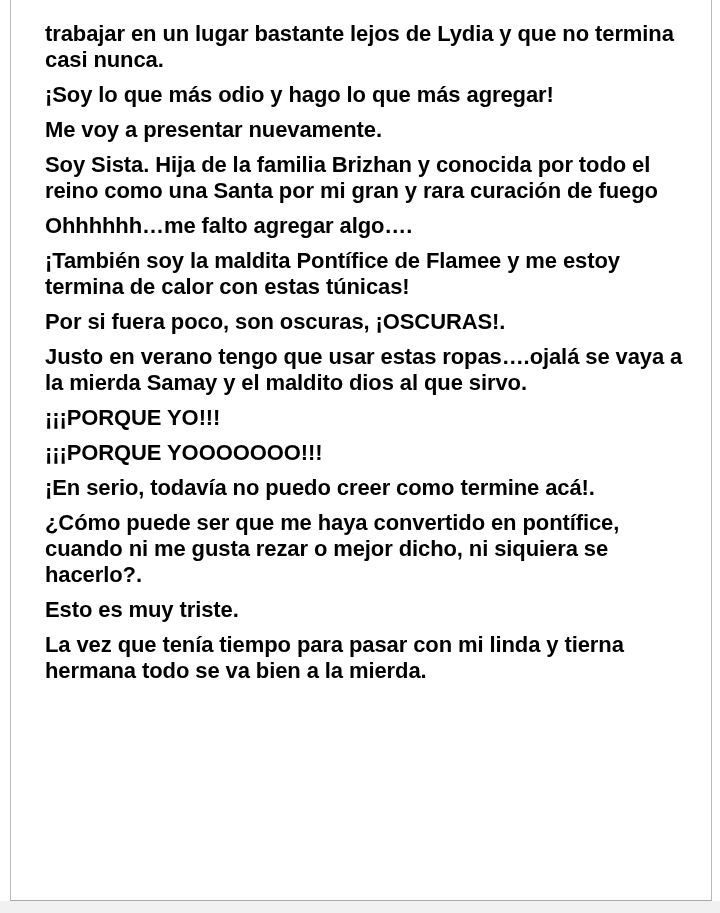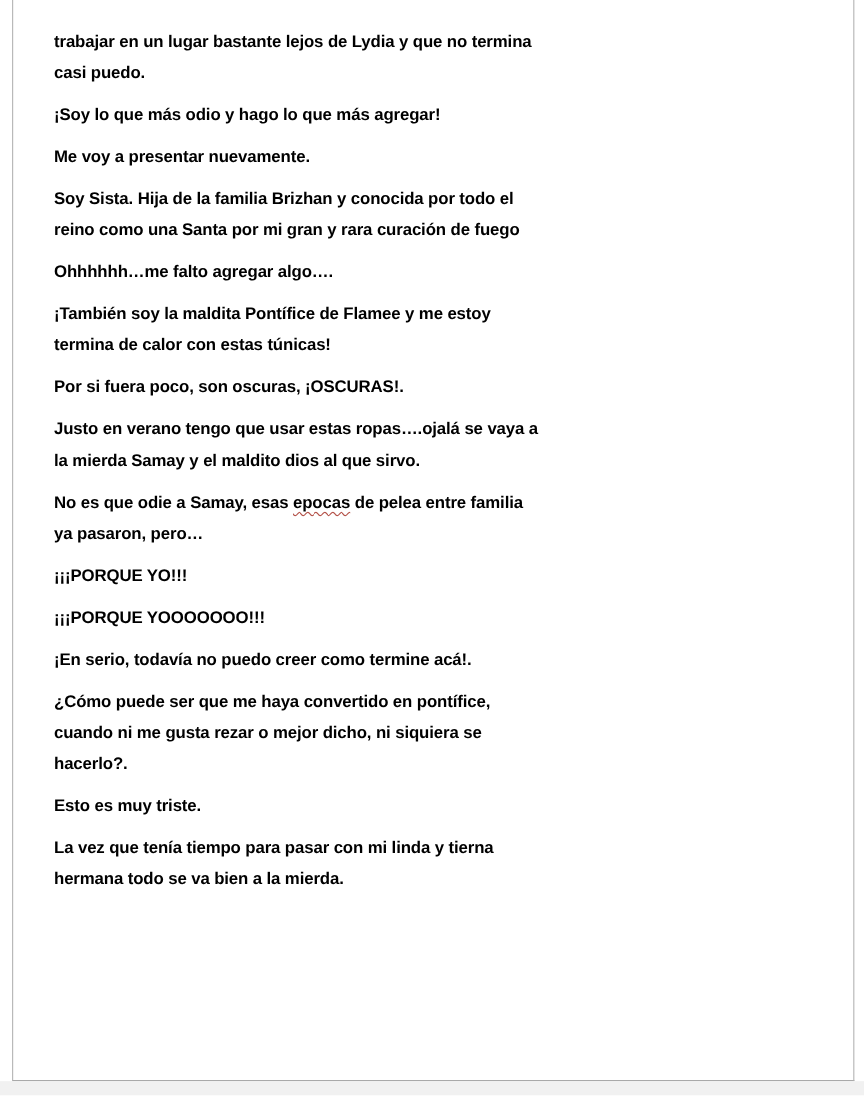--- a/index.html
+++ b/index.html
@@ -22,21 +22,21 @@
     padding: 21px 33px 0 34px;
   }
   .page-gap {
     position: absolute;
     left: 0; top: 901px;
     width: 720px; height: 12px;
     background: #f1f1f1;
   }
   p.para {
     margin: 0 0 9px 0;
-    font-size: 14px;
+    font-size: 22px;
     font-weight: bold;
     color: #000000;
     line-height: 26px;
     letter-spacing: -0.1px;
   }
   .line { display: block; white-space: nowrap; }
   .misspelled {
     text-decoration-line: underline;
     text-decoration-style: wavy;
     text-decoration-color: #b5544b;
@@ -46,21 +46,21 @@
 </style>
 </head>
 <body>
 
 <div class="viewport">
 
   <div class="page">
 
     <p class="para">
       <span class="line">trabajar en un lugar bastante lejos de Lydia y que no termina</span>
-      <span class="line">casi puedo.</span>
+      <span class="line">casi nunca.</span>
     </p>
 
 
     <p class="para">
       <span class="line">¡Soy lo que más odio y hago lo que más agregar!</span>
     </p>
 
     <p class="para">
       <span class="line">Me voy a presentar nuevamente.</span>
     </p>
@@ -81,24 +81,20 @@
 
     <p class="para">
       <span class="line">Por si fuera poco, son oscuras, ¡OSCURAS!.</span>
     </p>
 
     <p class="para">
       <span class="line">Justo en verano tengo que usar estas ropas….ojalá se vaya a</span>
       <span class="line">la mierda Samay y el maldito dios al que sirvo.</span>
     </p>
 
-    <p class="para">
-      <span class="line"><span>No es que odie a Samay, esas </span><span class="misspelled">epocas</span><span> de pelea entre familia</span></span>
-      <span class="line">ya pasaron, pero…</span>
-    </p>
 
     <p class="para">
       <span class="line">¡¡¡PORQUE YO!!!</span>
     </p>
 
     <p class="para">
       <span class="line">¡¡¡PORQUE YOOOOOOO!!!</span>
     </p>
 
     <p class="para">

